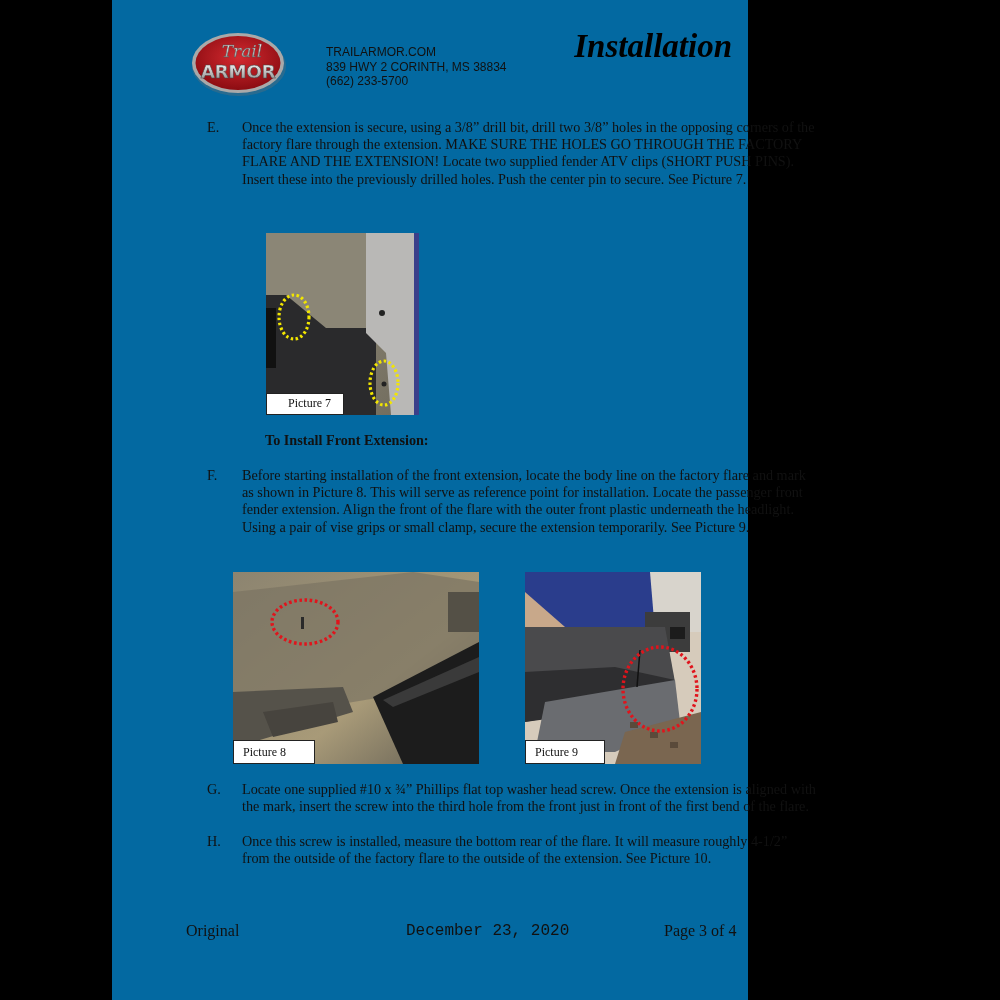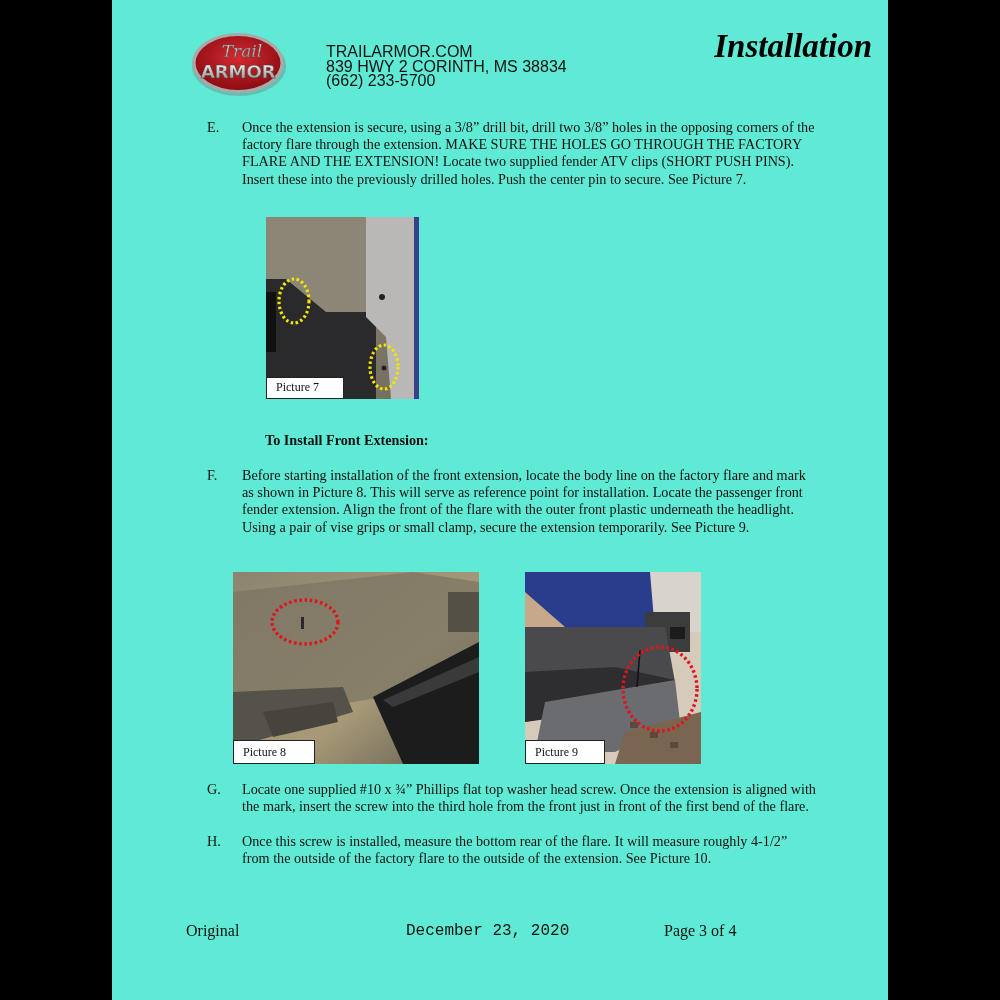--- a/index.html
+++ b/index.html
@@ -1,39 +1,39 @@
 <!DOCTYPE html>
 <html><head>
 <meta charset="utf-8">
 <style>
   html, body { margin: 0; padding: 0; }
   body { width: 1000px; height: 1000px; background: #000; position: relative; overflow: hidden; font-family: "Liberation Serif", serif; color: #111; }
-  .page { position: absolute; left: 112px; top: 0; width: 776px; height: 1000px; background: #5eead4; }
+  .page { position: absolute; left: 112px; top: 0; width: 636px; height: 1000px; background: #0369a1; }
   .abs { position: absolute; }
 
   
   .logo { left: 78px; top: 30px; width: 98px; height: 68px; }
-  .addr { left: 214px; top: 45px; font-family: "Liberation Sans", sans-serif; font-size: 16px; line-height: 14.5px; color: #111; }
+  .addr { left: 214px; top: 45px; font-family: "Liberation Sans", sans-serif; font-size: 12px; line-height: 14.5px; color: #111; }
   .title { right: 16px; top: 26px; text-align: center; font-family: "Liberation Serif", serif; font-weight: bold; font-style: italic; font-size: 33px; line-height: 41px; color: #000; }
 
   
   .step { font-size: 14.2px; line-height: 17.2px; color: #111; }
   .step .letter { position: absolute; left: 0; top: 0; }
   .step .text { margin-left: 35px; }
   .stepE { left: 95px; top: 119px; width: 610px; }
   .stepF { left: 95px; top: 467px; width: 610px; }
   .stepG { left: 95px; top: 781px; width: 610px; }
   .stepH { left: 95px; top: 833px; width: 610px; }
   .subhead { left: 109px; top: 432px; font-size: 14.2px; font-weight: bold; margin-left: 44px; }
 
   
   .photo { overflow: hidden; }
   .photo svg { display: block; }
   .caption { position: absolute; background: #fff; border: 1px solid #222; font-size: 12px; line-height: 18px; padding-left: 9px; box-sizing: border-box; }
-  .pic7 { left: 154px; top: 217px; width: 153px; height: 182px; }
+  .pic7 { left: 154px; top: 233px; width: 153px; height: 182px; text-align: center; }
   .pic8 { left: 121px; top: 572px; width: 246px; height: 192px; }
   .pic9 { left: 413px; top: 572px; width: 176px; height: 192px; }
 
   
   .footer { top: 922px; font-size: 16px; }
   .f-left { left: 74px; }
   .f-mid { left: 294px; font-family: Liberation Mono, monospace; }
   .f-right { left: 552px; }
 </style>
 </head>

